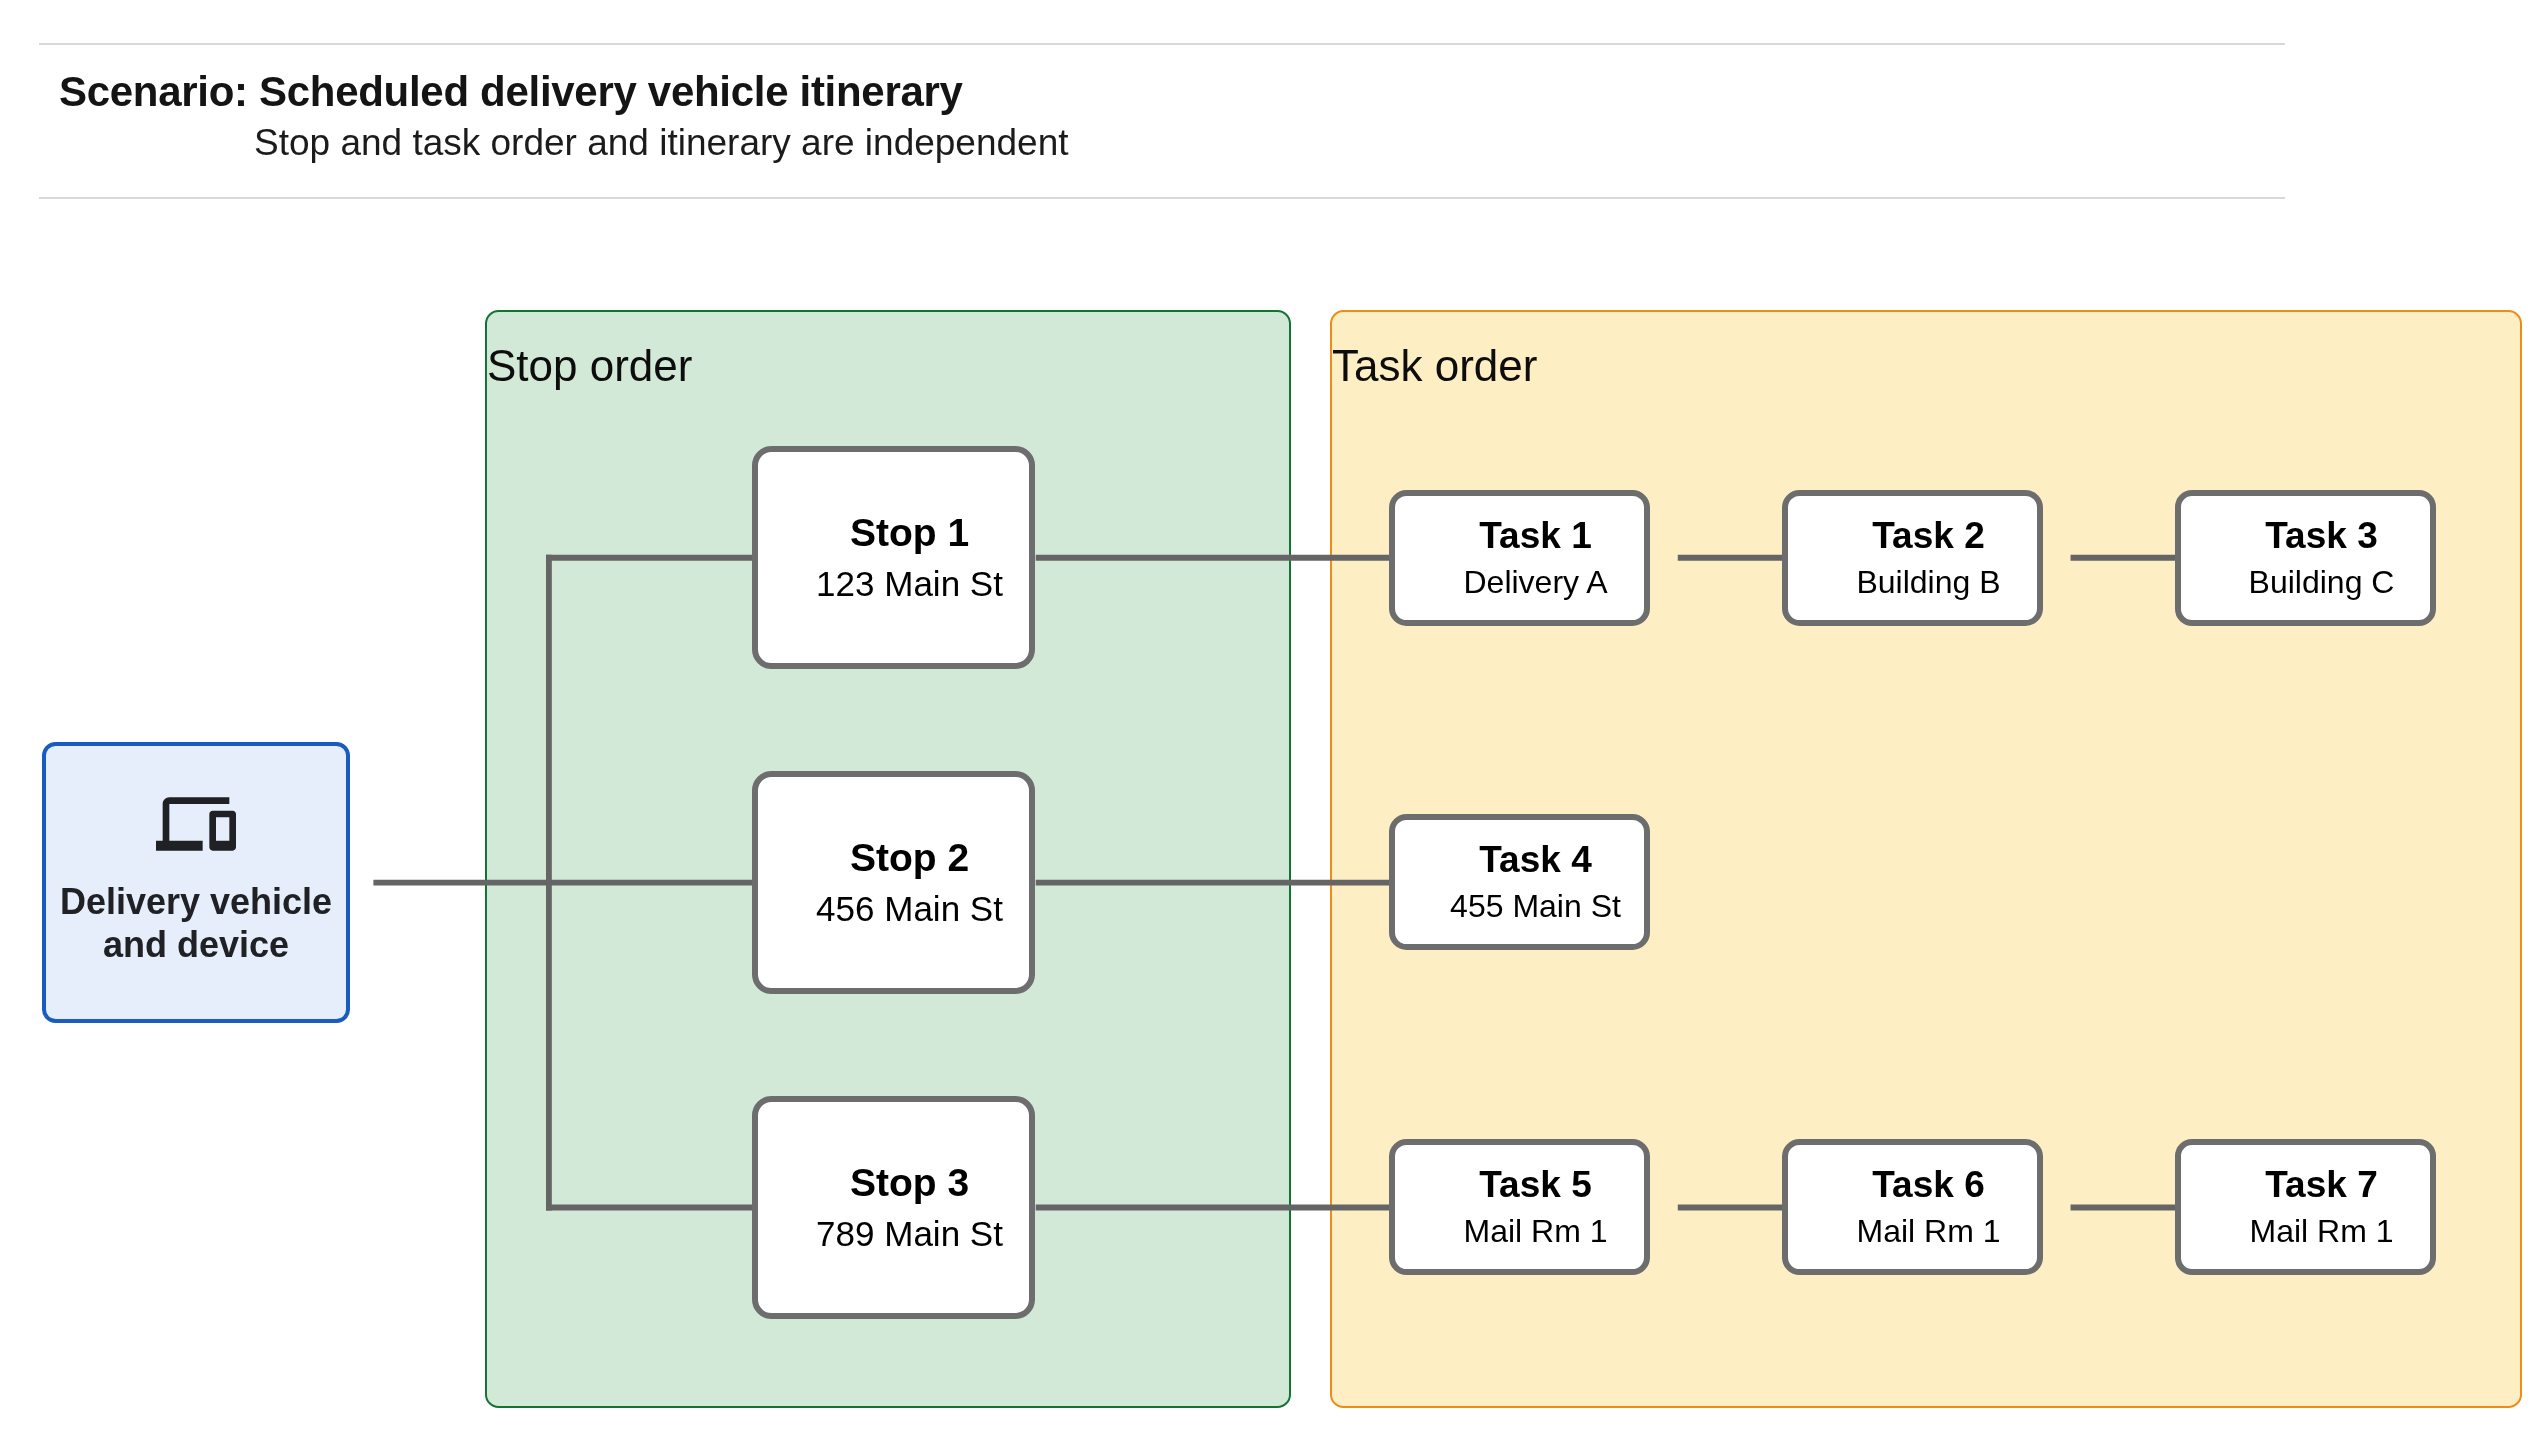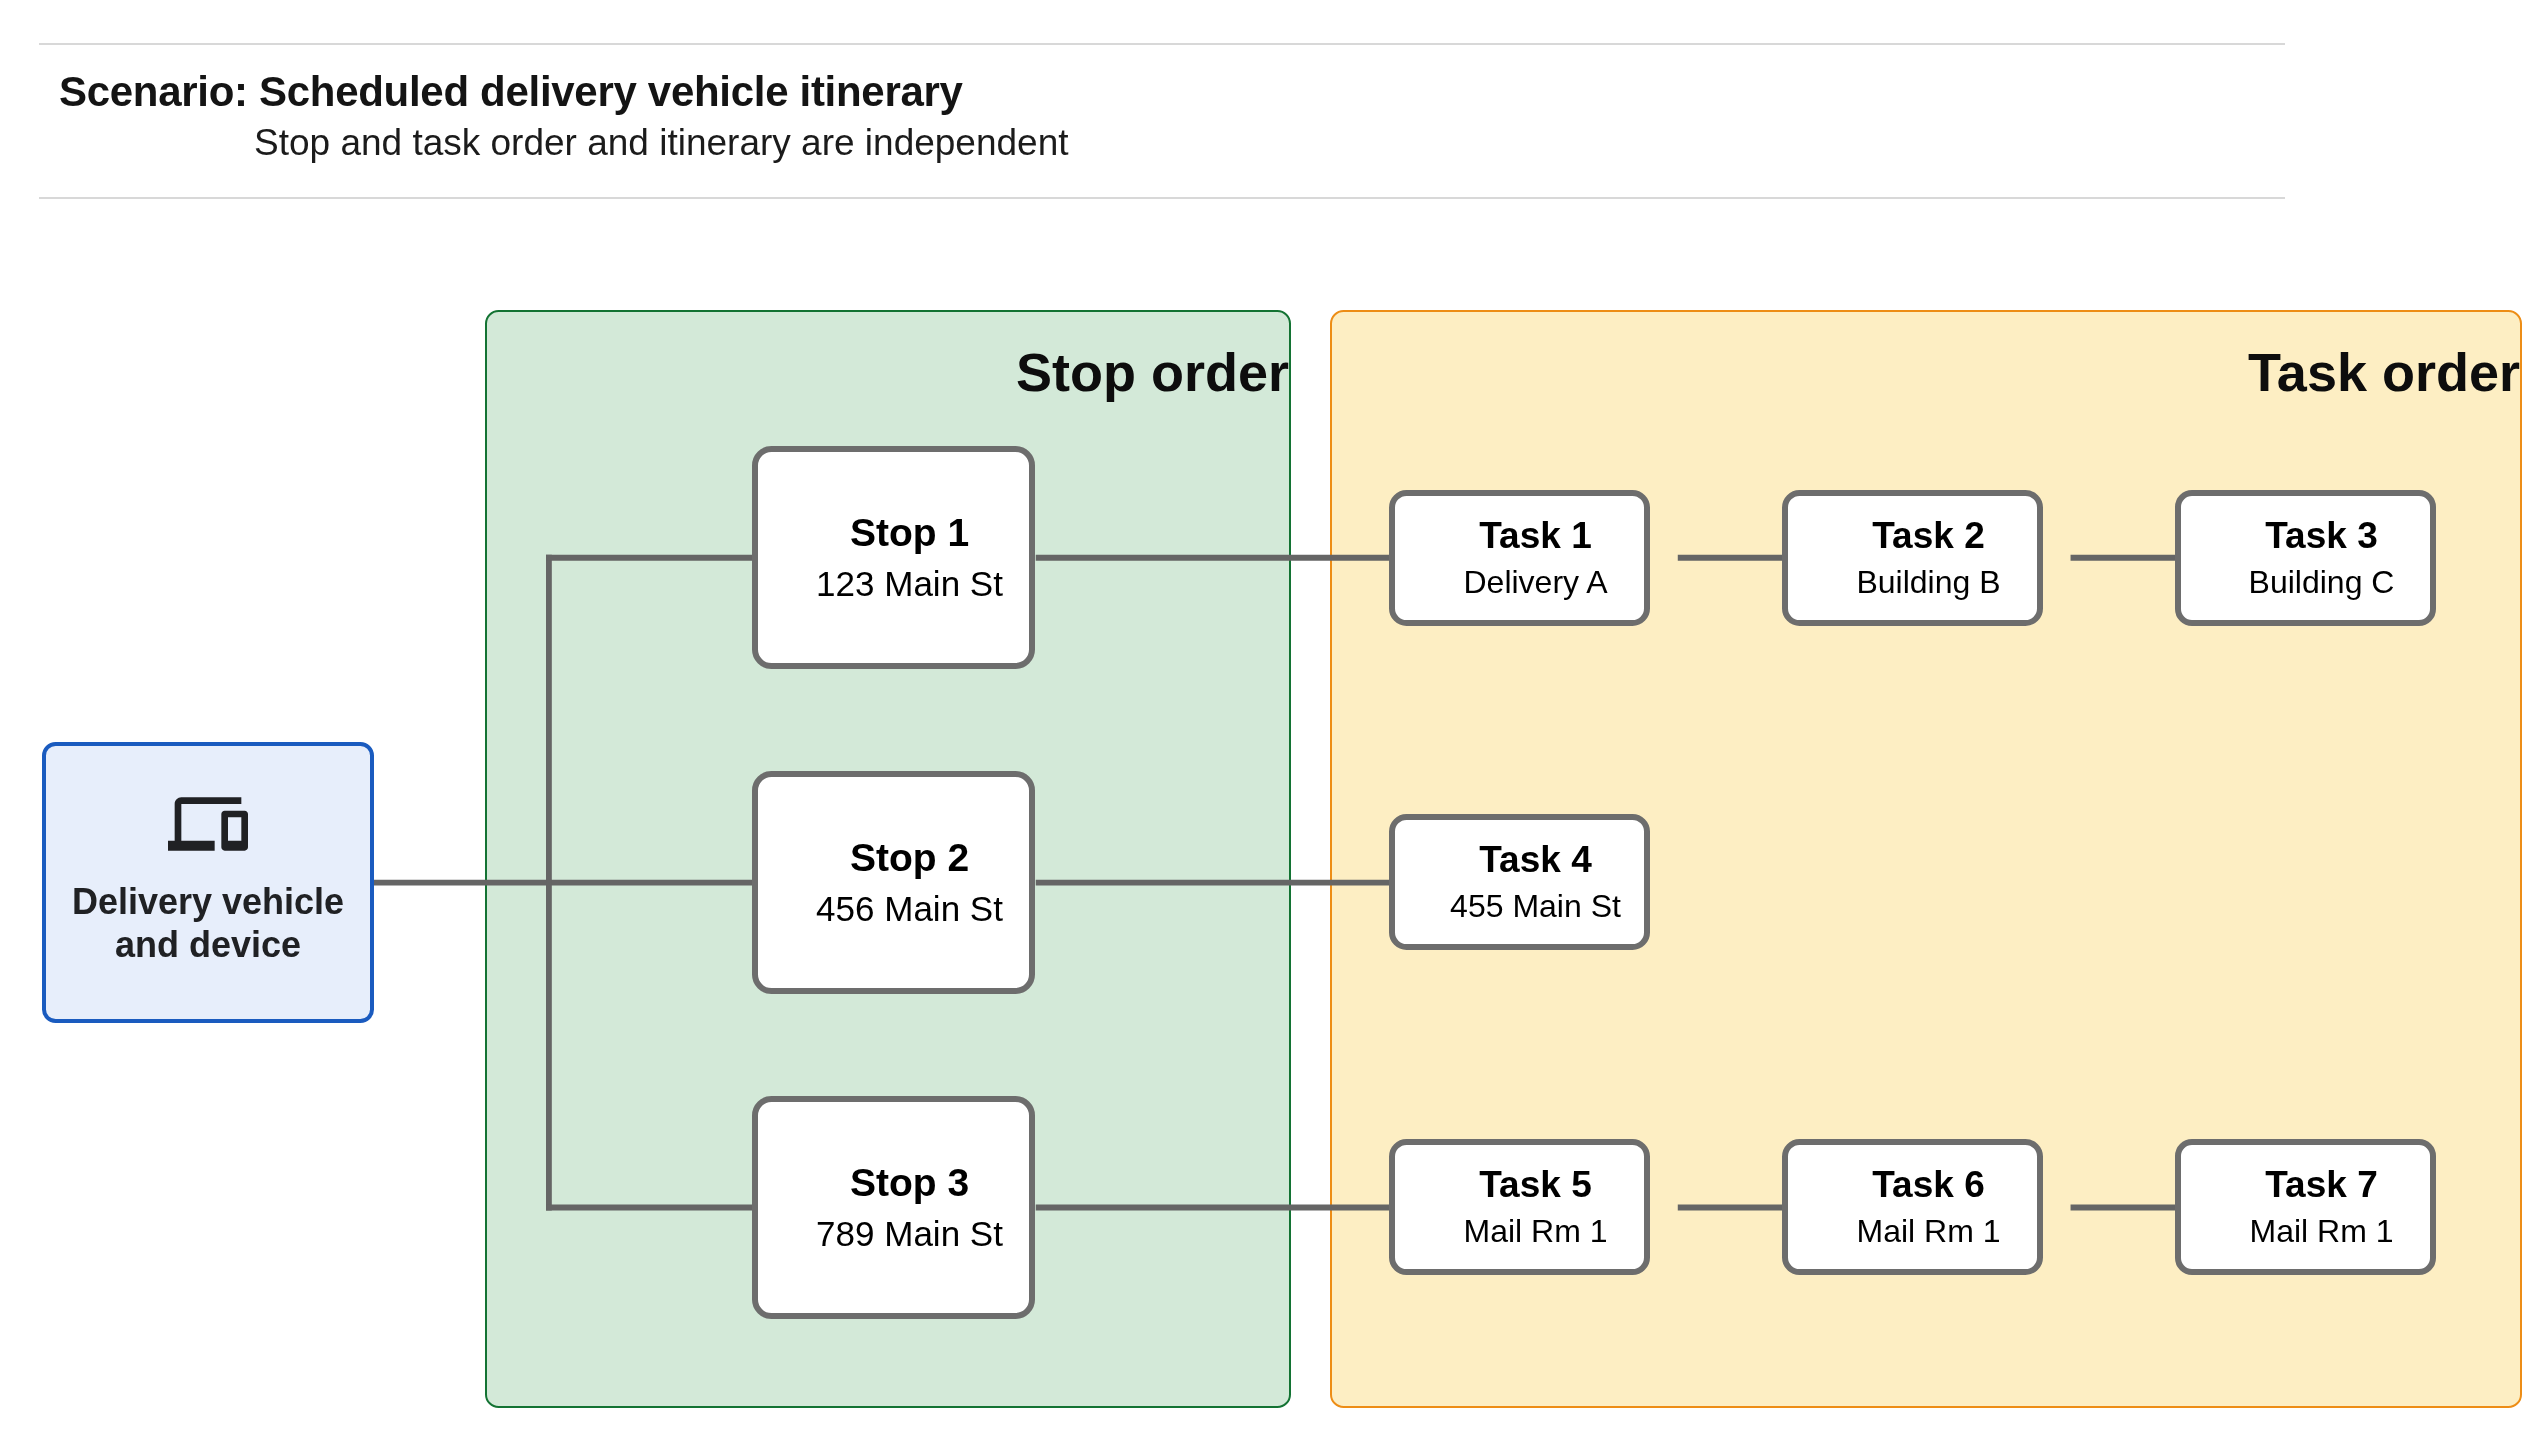--- a/index.html
+++ b/index.html
@@ -18,41 +18,41 @@
     position:absolute;left:254px;top:122px;font-size:37px;font-weight:400;
     color:#1b1b1b;white-space:nowrap;
   }
   .panel{
     position:absolute;top:310px;height:1098px;border-radius:13.6px;
     border:2.9px solid;box-sizing:border-box;
   }
   .panel.green{left:485px;width:806px;background:var(--green-fill,#d3e9d8);border-color:var(--green-border,#137333);}
   .panel.orange{left:1330px;width:1192px;background:var(--orange-fill,#fdeec3);border-color:var(--orange-border,#ed8d16);}
   .panel-title{
-    position:absolute;top:29px;left:0;width:100%;text-align:right;
-    font-size:54px;font-weight:700;color:#0d0d0d;
+    position:absolute;top:29px;left:0;width:100%;text-align:left;
+    font-size:44px;font-weight:400;color:#0d0d0d;
   }
   .wires{position:absolute;left:0;top:0;width:2538px;height:1452px;pointer-events:none;}
   .wires line{stroke:var(--line,#656565);stroke-width:6;}
   .node{
     position:absolute;background:#ffffff;border:6.8px solid var(--node-border,#6d6d6d);
     border-radius:19.4px;box-sizing:border-box;display:flex;flex-direction:column;
     align-items:center;justify-content:center;text-align:center;color:#000;padding-left:32px;
   }
   .node-title{font-size:37px;font-weight:700;line-height:1.15;}
   .node-sub{font-size:32px;font-weight:400;margin-top:6.8px;line-height:1.15;}
   .stop{left:752px;width:283px;height:223px;}
   .stop .node-title{font-size:39px;}
   .stop .node-sub{font-size:35px;margin-top:8.7px;}
   .stop-1{top:446px;} .stop-2{top:771px;} .stop-3{top:1096px;}
   .task{width:261px;height:136px;border-radius:17.5px;}
   .row1{top:490px;} .row2{top:814px;} .row3{top:1139px;}
   .col1{left:1389px;} .col2{left:1782px;} .col3{left:2175px;border-radius:17px;}
   .source{
-    position:absolute;left:42px;top:742px;width:332px;height:281px;
+    position:absolute;left:42px;top:742px;width:308px;height:281px;
     background:var(--blue-fill,#e7eefb);border:4.8px solid var(--blue-border,#1a5bbf);
     border-radius:13.6px;box-sizing:border-box;display:flex;flex-direction:column;
     align-items:center;justify-content:center;gap:29px;
   }
   .source-label{
     font-size:36px;font-weight:700;color:#202124;text-align:center;
     line-height:1.22;white-space:pre-line;
   }
   .devices-icon{width:80px;height:80px;margin-top:-13.6px;margin-bottom:-13.6px;}
 </style>

